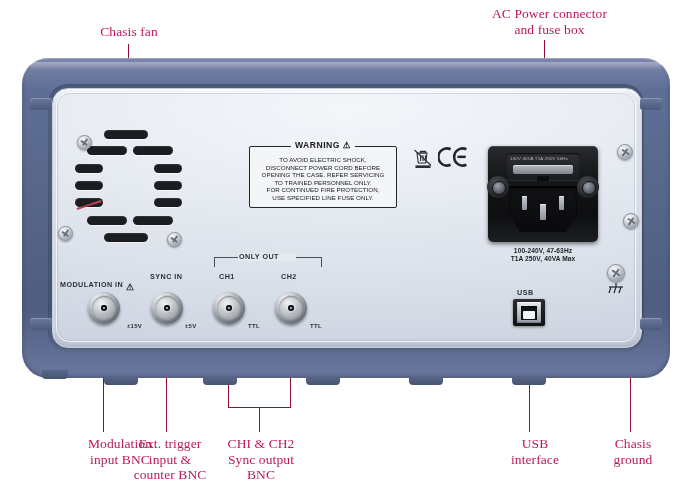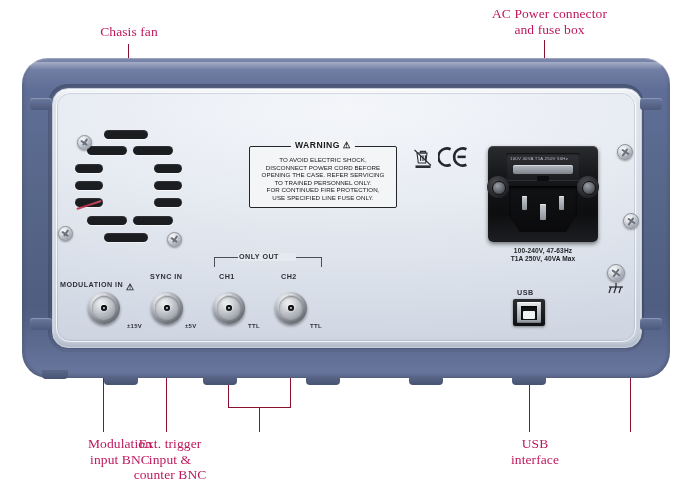--- a/index.html
+++ b/index.html
@@ -174,24 +174,29 @@
   <div class="callout" style="left:472px;top:6px;width:155px;">AC Power connector
 and fuse box</div>
 
   <div class="callout" style="left:68px;top:436px;width:104px;">Modulation
 input BNC</div>
 
   <div class="callout" style="left:123px;top:436px;width:94px;">Ext. trigger
 input &amp;
 counter BNC</div>
 
+  <div class="callout" style="left:209px;top:436px;width:104px;">CHI &amp; CH2
+Sync output
+BNC</div>
 
   <div class="callout" style="left:493px;top:436px;width:84px;">USB
 interface</div>
 
+  <div class="callout" style="left:594px;top:436px;width:78px;">Chasis
+ground</div>
 
   <div class="lead v" style="left:128px;top:44px;height:100px;"></div>
   <div class="dot" style="left:125px;top:141px;"></div>
 
   <div class="lead v" style="left:544px;top:40px;height:133px;"></div>
   <div class="dot" style="left:541px;top:170px;"></div>
 
   <div class="lead v" style="left:103px;top:315px;height:117px;"></div>
 
   <div class="lead v" style="left:166px;top:315px;height:117px;"></div>

